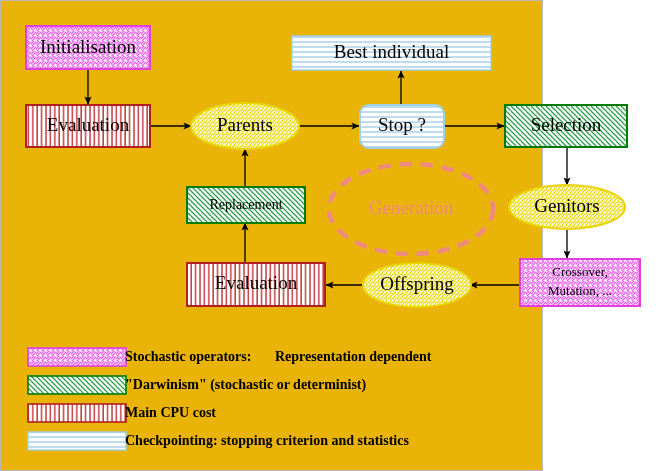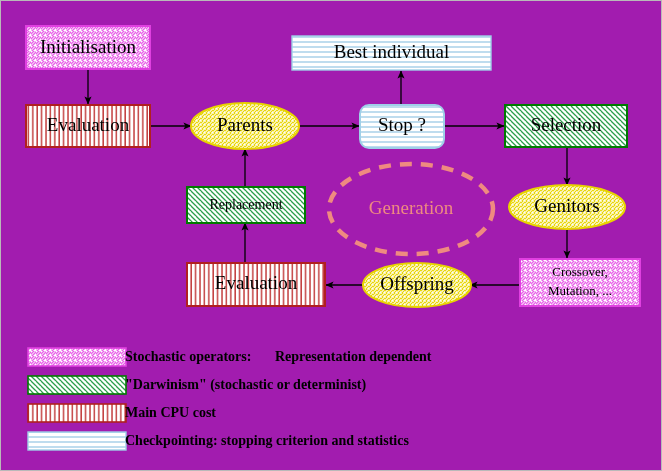--- a/index.html
+++ b/index.html
@@ -8,25 +8,25 @@
     background: #ffffff;
   }
   body {
     width: 662px;
     height: 471px;
     font-family: "Liberation Serif", serif;
     overflow: hidden;
   }
   #diagram-root {
     position: relative;
-    width: 662px;
+    width: 543px;
     height: 471px;
     border: 1px solid #b9b9b9;
     box-sizing: border-box;
-    background: #a21caf;
+    background: #eab308;
   }
   svg#flow {
     position: absolute;
     left: 0;
     top: 0;
     width: 662px;
     height: 471px;
   }
   text {
     font-family: "Liberation Serif", serif;

